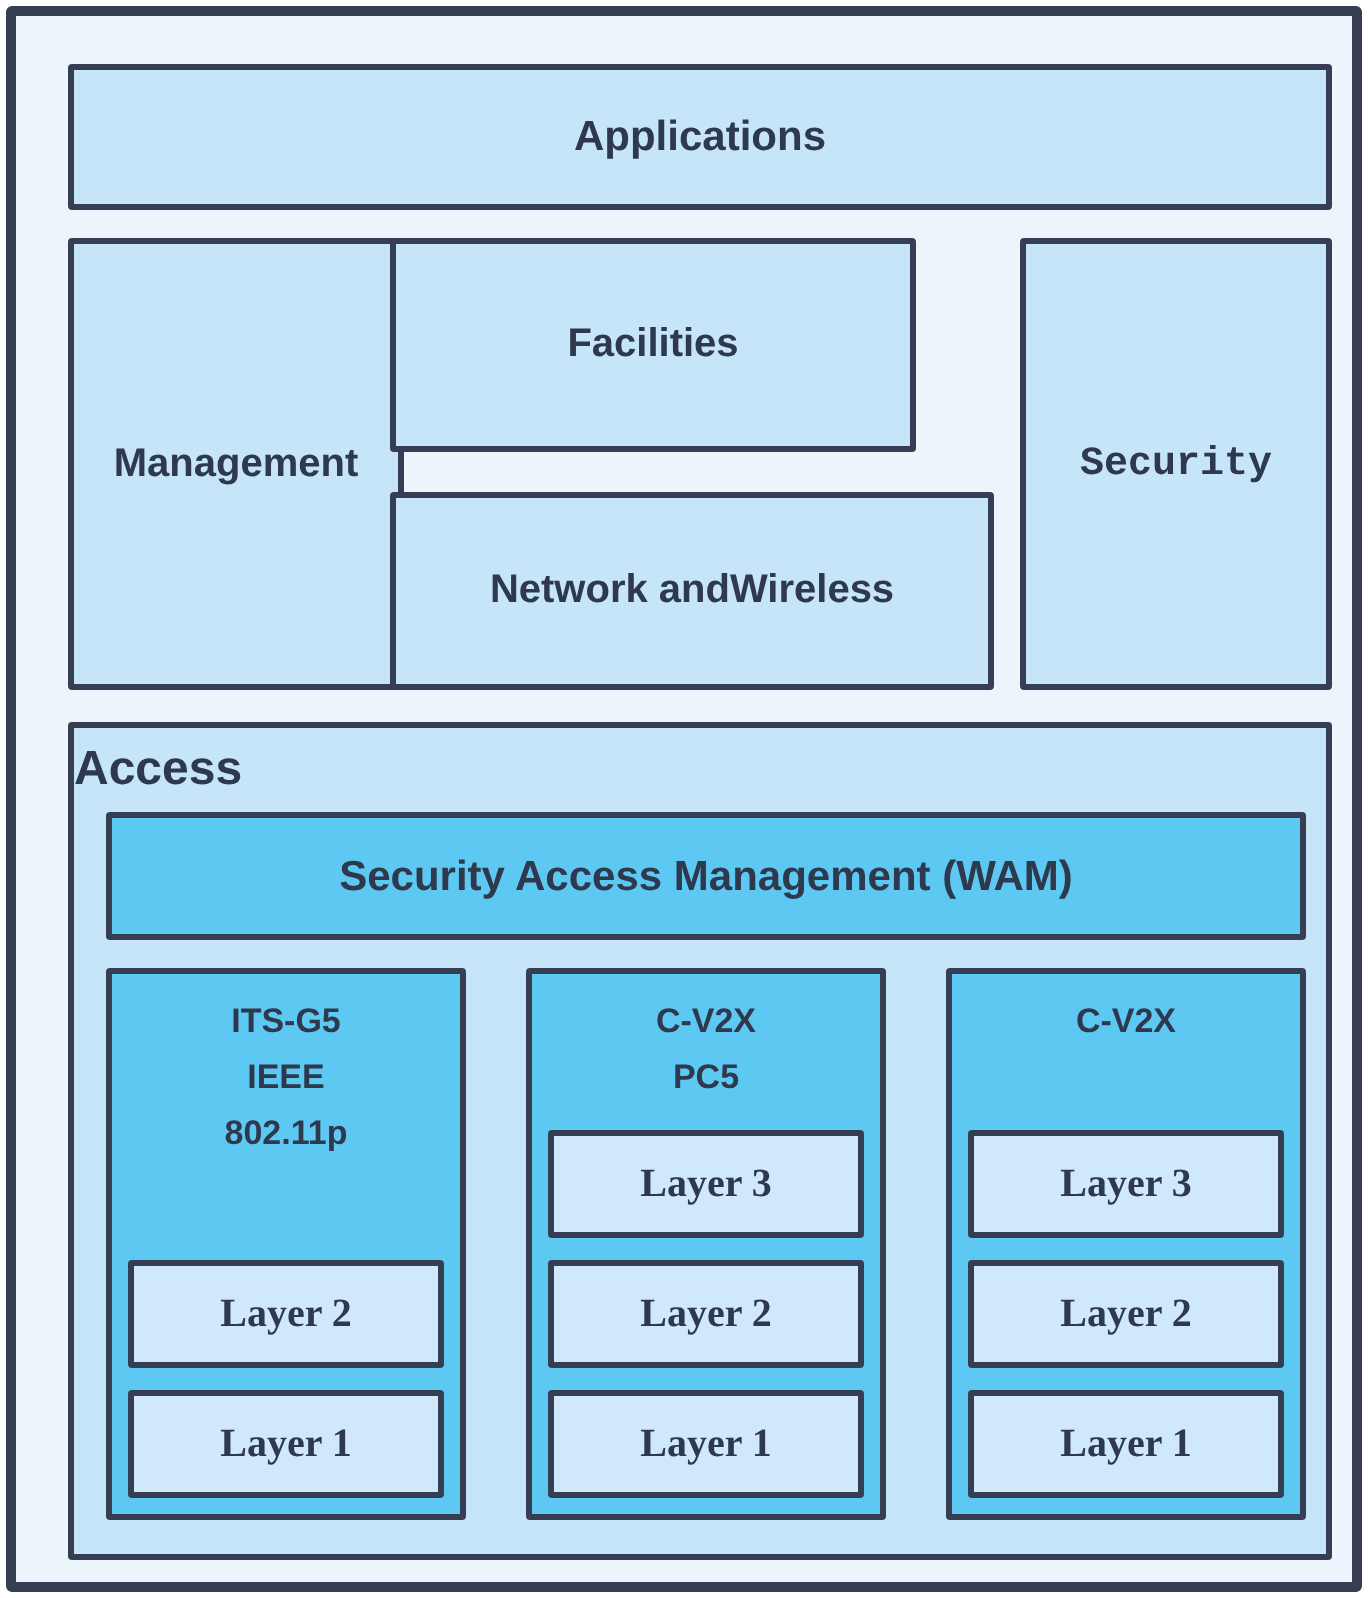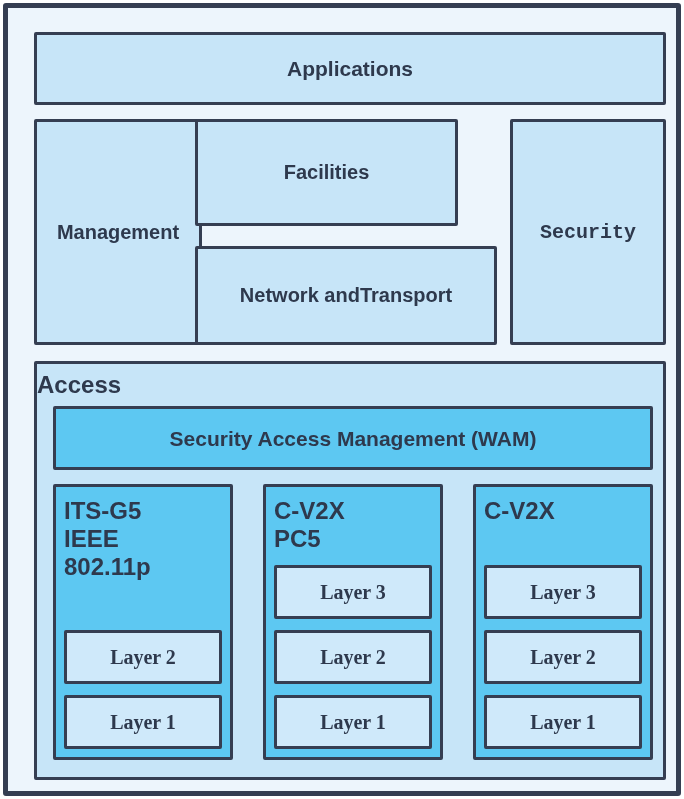--- a/index.html
+++ b/index.html
@@ -84,22 +84,22 @@
     border:3px solid var(--border);
     border-radius:2px;
     background:var(--cyan-box);
     display:flex;
     flex-direction:column;
     gap:11px;
     padding:10px 8px 8px 8px;
   }
   .col-title{
     flex:1;
-    text-align:left;
-    font-size:24px;
+    text-align:center;
+    font-size:17px;
     line-height:28px;
   }
   .layer{
     flex:none;
     height:54px;
     border:3px solid var(--border);
     border-radius:2px;
     background:var(--layer-box);
     display:flex;
     align-items:center;
@@ -121,21 +121,21 @@
     <div class="box light mgmt">
       <span>Management</span>
     </div>
 
     <div class="box light fac">
       <span>Facilities</span>
     </div>
 
     <div class="box light nt">
       <span>Network and</span>
-      <span>Transport</span>
+      <span>Wireless</span>
     </div>
 
     <div class="box light sec">
       <span>Security</span>
     </div>
 
     <div class="access">
       <div class="access-title">Access</div>
 
       <div class="box cyan wam">

